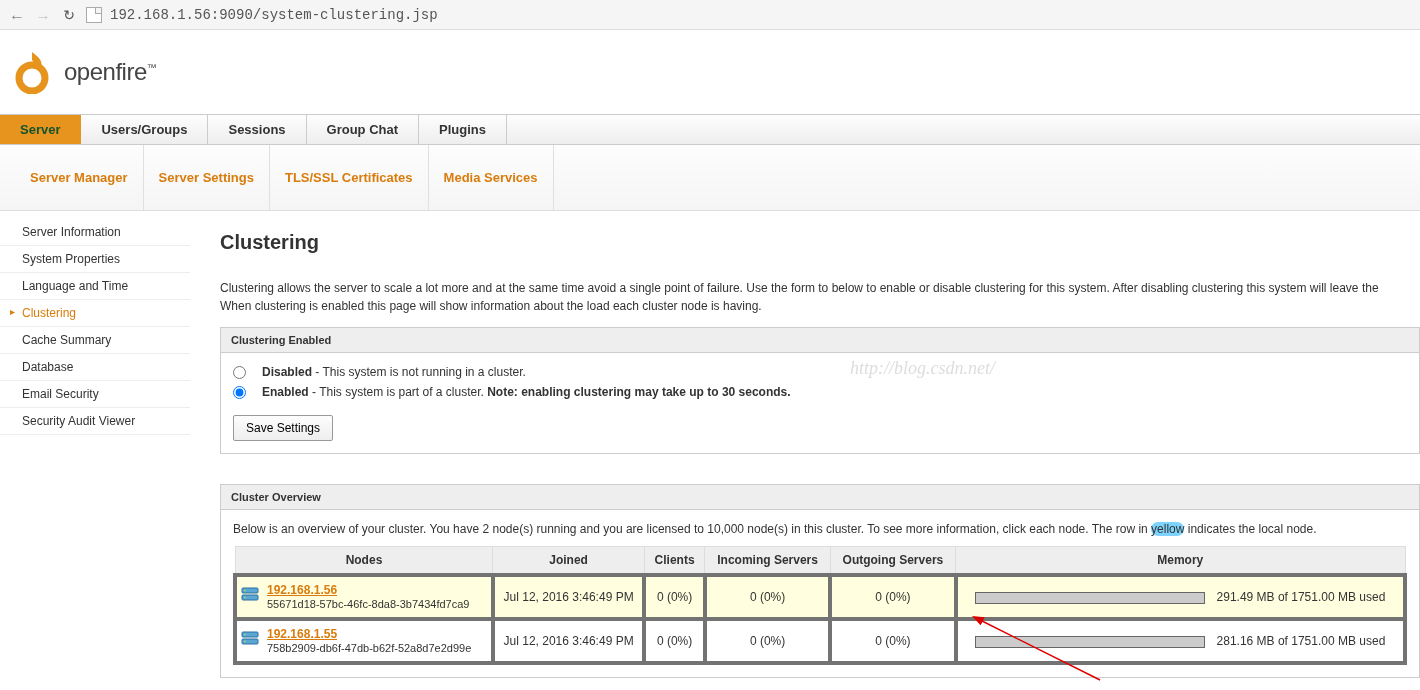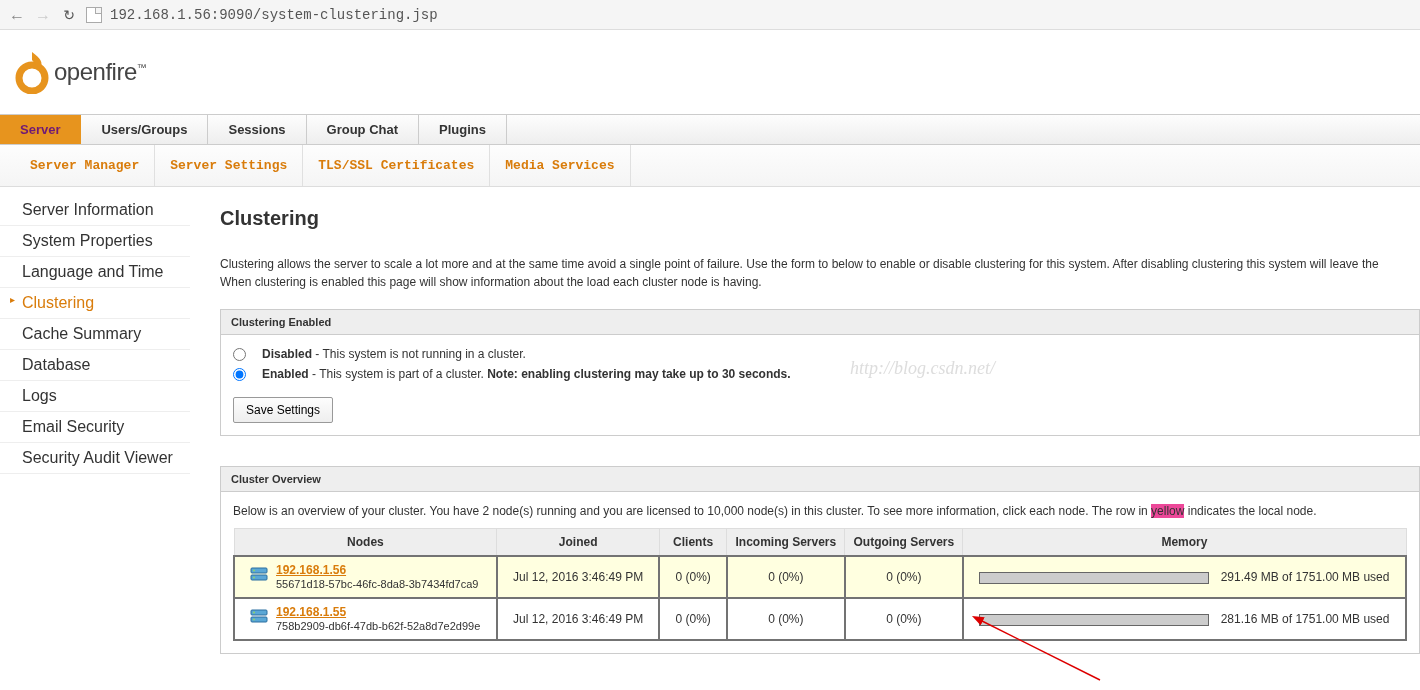--- a/index.html
+++ b/index.html
@@ -8,65 +8,65 @@
   
   .browser-bar { height: 30px; background: #f5f5f5; border-bottom: 1px solid #ddd; display: flex; align-items: center; padding: 0 8px; gap: 8px; }
   .nav-arrow { color: #888; font-size: 16px; width: 18px; text-align: center; cursor: pointer; }
   .nav-arrow.disabled { color: #ccc; }
   .reload { color: #555; font-size: 14px; width: 18px; text-align: center; cursor: pointer; }
   .page-icon { width: 16px; height: 16px; border: 1px solid #aaa; background: #fff; position: relative; }
   .page-icon::after { content: ""; position: absolute; top: 0; right: 0; width: 5px; height: 5px; border-left: 1px solid #aaa; border-bottom: 1px solid #aaa; background: #f5f5f5; }
   .url { color: #555; font-size: 14px; font-family: Liberation Mono, monospace; }
 
   
-  .logo-row { padding: 20px 0 20px 10px; display: flex; align-items: center; }
+  .logo-row { padding: 20px 0 20px 10px; display: flex; align-items: center; gap: 10px; }
   .logo-mark { width: 44px; height: 44px; position: relative; }
   .logo-mark svg { width: 44px; height: 44px; }
   .logo-text { font-size: 24px; color: #444; letter-spacing: -0.5px; }
   .logo-text sup { font-size: 10px; vertical-align: super; }
 
   
   .main-tabs { display: flex; background: linear-gradient(#fdfdfd,#eee); border-top: 1px solid #ccc; border-bottom: 1px solid #ccc; }
   .main-tab { padding: 7px 20px; border-right: 1px solid #ccc; font-weight: bold; color: #333; cursor: pointer; font-size: 13px; }
-  .main-tab.active { background: #e7941e; color: #701a75; border-right: 1px solid #e7941e; }
+  .main-tab.active { background: #e7941e; color: #14532d; border-right: 1px solid #e7941e; }
 
   
   .sub-tabs { display: flex; background: linear-gradient(#fdfdfd,#f5f5f5); border-bottom: 1px solid #ddd; padding-left: 15px; }
-  .sub-tab { padding: 13px 15px; font-weight: bold; color: #d97c0b; cursor: pointer; font-size: 13px; border-right: 1px solid #e0e0e0; font-family: Liberation Mono, monospace; }
+  .sub-tab { padding: 25px 15px; font-weight: bold; color: #d97c0b; cursor: pointer; font-size: 13px; border-right: 1px solid #e0e0e0; }
   .sub-tab.active { color: #d97c0b; }
   .sub-tab:not(.active) { color: #d97c0b; }
 
   
   .layout { display: flex; }
   .sidebar { width: 190px; padding: 8px 0 0 0; }
-  .side-item { padding: 6px 10px 6px 22px; color: #333; cursor: pointer; border-bottom: 1px solid #eee; font-size: 16px; position: relative; }
+  .side-item { padding: 6px 10px 6px 22px; color: #333; cursor: pointer; border-bottom: 1px solid #eee; font-size: 12px; position: relative; }
   .side-item.active { color: #d97c0b; font-weight: normal; }
   .side-item.active::before { content: "▸"; color: #d97c0b; position: absolute; left: 10px; top: 6px; font-size: 10px; }
 
   .content { flex: 1; padding: 20px 0 20px 30px; }
   h1.page-title { font-size: 20px; font-weight: bold; color: #333; margin-bottom: 25px; }
 
-  .intro { font-size: 12px; color: #333; line-height: 1.5; margin-bottom: 18px; padding-right:16px; white-space: normal;}
+  .intro { font-size: 12px; color: #333; line-height: 1.5; margin-bottom: 12px; padding-right:16px; white-space: normal;}
 
   .panel { border: 1px solid #ccc; margin-bottom: 30px; }
   .panel-head { background: #eee; padding: 6px 10px; font-weight: bold; font-size: 11px; border-bottom: 1px solid #ccc; }
   .panel-body { padding: 12px; font-size: 12px; }
 
   .radio-row { display: flex; align-items: center; gap: 16px; margin-bottom: 6px; }
   .radio-row input { margin-top: 1px; }
   .radio-row label b { font-weight: bold; }
 
   .save-btn { margin-top: 10px; padding: 5px 12px; border: 1px solid #999; background: linear-gradient(#fdfdfd,#eee); font-size: 12px; cursor: pointer; border-radius: 2px; }
 
   .overview-text { font-size: 12px; margin-bottom: 10px; }
-  .yellow-word { background: #ec4899; }
+  .yellow-word { background: #7dd3fc; border-radius: 7px; }
 
   table.cluster { width: 100%; border-collapse: collapse; font-size: 12px; }
   table.cluster th { background: #eee; padding: 6px 8px; border: 1px solid #ddd; font-weight: bold; text-align: center; }
-  table.cluster td { padding: 6px 15px; border: 2px solid #737373; text-align: center; vertical-align: middle; }
+  table.cluster td { padding: 6px 4px; border: 4px solid #737373; text-align: center; vertical-align: middle; }
   table.cluster tr.local td { background: #ffffe0; }
   table.cluster td.node-cell { text-align: left; }
   .node-cell-inner { display: flex; align-items: flex-start; gap: 8px; }
   .server-icon { width: 18px; height: 18px; flex-shrink: 0; margin-top: 2px;}
   .node-link { color: #d97c0b; text-decoration: underline; font-weight: bold; font-size: 12px; }
   .node-id { color: #333; font-size: 11px; }
 
   td.mem-cell { text-align: left; white-space: nowrap; }
   .mem-bar { display: inline-block; width: 230px; height: 12px; border: 1px solid #666; background: #ccc; vertical-align: middle; margin-right: 8px; position: relative; }
   .mem-fill { height: 100%; background: linear-gradient(#7ed321,#5cb80a); }
@@ -112,21 +112,20 @@
 </div>
 
 <div class="layout">
   <div class="sidebar">
     <div class="side-item">Server Information</div>
     <div class="side-item">System Properties</div>
     <div class="side-item">Language and Time</div>
     <div class="side-item active">Clustering</div>
     <div class="side-item">Cache Summary</div>
     <div class="side-item">Database</div>
-    <div class="side-item">Logs</div>
     <div class="side-item">Email Security</div>
     <div class="side-item">Security Audit Viewer</div>
   </div>
 
   <div class="content">
     <h1 class="page-title">Clustering</h1>
 
     <div class="intro">
       <span>Clustering allows the server to scale a lot more and at the same time avoid a single point of failure. Use the form to below to enable or disable clustering for this system. After disabling clustering this system will leave the</span><br>
       <span>When clustering is enabled this page will show information about the load each cluster node is having.</span>

